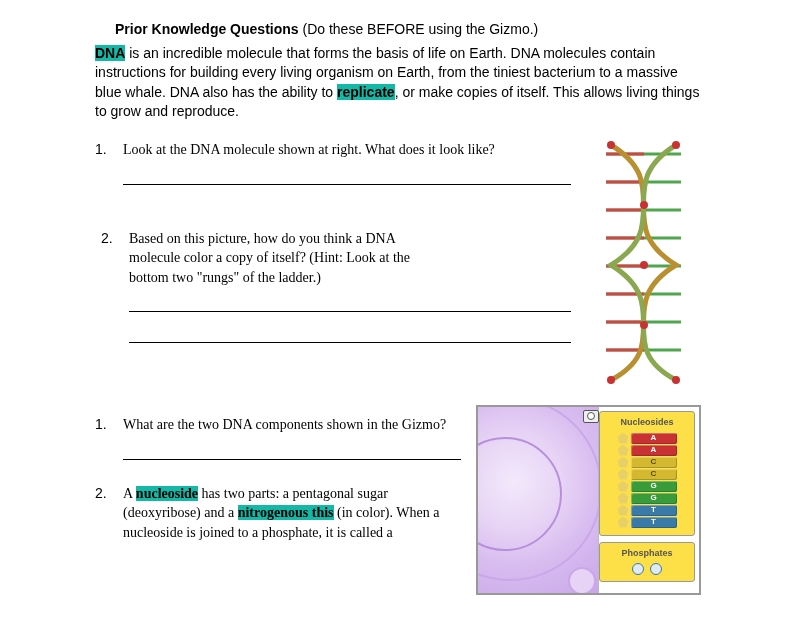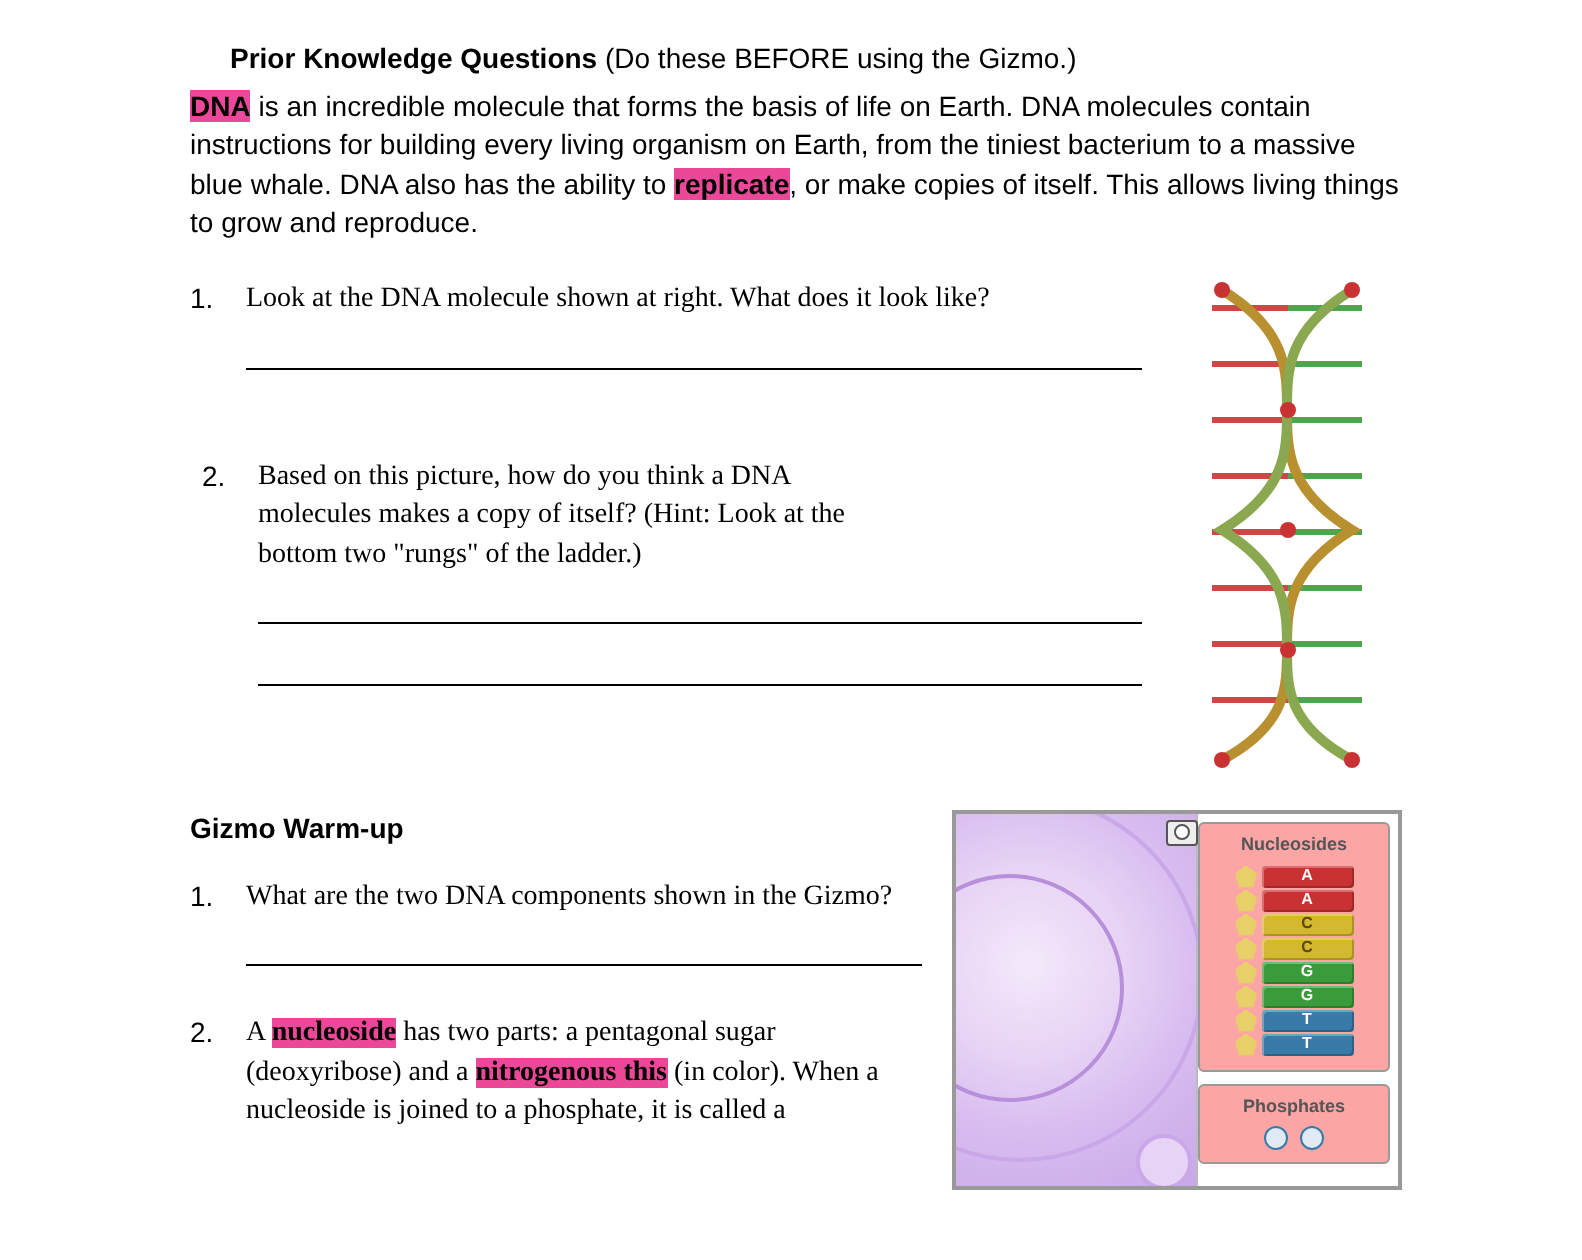--- a/index.html
+++ b/index.html
@@ -8,21 +8,21 @@
     line-height: 1.4;
     color: #000;
     background: #fff;
     margin: 0;
     padding: 20px 90px 20px 95px;
     width: 791px;
     box-sizing: border-box;
   }
   .bold { font-weight: bold; }
   .italic { font-style: italic; }
-  .highlight { background-color: #ec4899; margin-top: 24px; }
+  .highlight { background-color: #14b8a6; margin-top: 24px; }
   p { margin: 0 0 4px 0; }
   .section-header { margin-top: 0; padding-left: 20px; }
   .intro { margin-bottom: 18px; }
   .q-row { display: flex; align-items: flex-start; }
   .q-num { width: 28px; flex-shrink: 0; }
   .q-text { flex: 1; font-family: Liberation Serif, serif; }
   .answer-line {
     border-bottom: 1px solid #000;
     height: 16px;
     margin: 8px 0 14px 0;
@@ -54,21 +54,21 @@
   }
   .gizmo-cell {
     position: absolute; left:0; top:0; bottom:0; width:120px;
     background: radial-gradient(circle at 30% 40%, #f3e9fb 0%, #e7d3f5 35%, #d8bdf0 60%, #c9a7e8 100%);
     border-right:1px solid #bbb;
   }
   .gizmo-sidebar {
     position:absolute; right:4px; top:4px; width:96px;
   }
   .panel-box {
-    background:#fca5a5; border:1px solid #999; border-radius:3px;
+    background:#fde047; border:1px solid #999; border-radius:3px;
     padding:4px 4px 6px 4px; margin-bottom:6px;
   }
   .panel-title {
     text-align:center; font-size:9px; color:#555; font-weight:bold;
     margin-bottom:4px;
   }
   .nuc-row { display:flex; align-items:center; justify-content:center; margin:1px 0; }
   .pentagon {
     width:11px; height:11px; background:#e8d068;
     clip-path: polygon(50% 0%, 100% 38%, 82% 100%, 18% 100%, 0% 38%);
@@ -140,21 +140,21 @@
     <div class="q-text">Look at the DNA molecule shown at right. What does it look like?</div>
   </div>
   <div class="indent-sub" style="margin-right:130px">
     <div class="answer-line"></div>
     <div class="spacer-sm"></div>
   </div>
   <div class="spacer-md"></div>
 
   <div class="q-row" style="margin-left:6px">
     <div class="q-num">2.</div>
-    <div class="q-text" style="margin-right:130px">Based on this picture, how do you think a DNA molecules makes a copy of itself? (Hint: Look at the bottom two "rungs" of the ladder.)</div>
+    <div class="q-text" style="margin-right:130px">Based on this picture, how do you think a DNA molecule color a copy of itself? (Hint: Look at the bottom two "rungs" of the ladder.)</div>
   </div>
   <div class="indent-sub2" style="margin-right:130px">
     <div class="answer-line"></div>
     <div class="answer-line"></div>
   </div>
 </div>
 
 <div class="spacer-md"></div>
 
 <div class="clearfix">
@@ -205,21 +205,20 @@
         <div class="panel-title">Phosphates</div>
         <div class="phos-row">
             <div class="phos"></div>
             <div class="phos"></div>
           </div>
       </div>
     </div>
   </div>
 
   <div class="warmup-left">
-    <p class="bold">Gizmo Warm-up</p>
     <div class="spacer-sm"></div>
     <div class="q-row">
       <div class="q-num">1.</div>
       <div class="q-text">What are the two DNA components shown in the Gizmo?</div>
     </div>
     <div class="indent-sub">
       <div class="answer-line"></div>
     </div>
     <div class="spacer-sm"></div>
     <div class="q-row">

